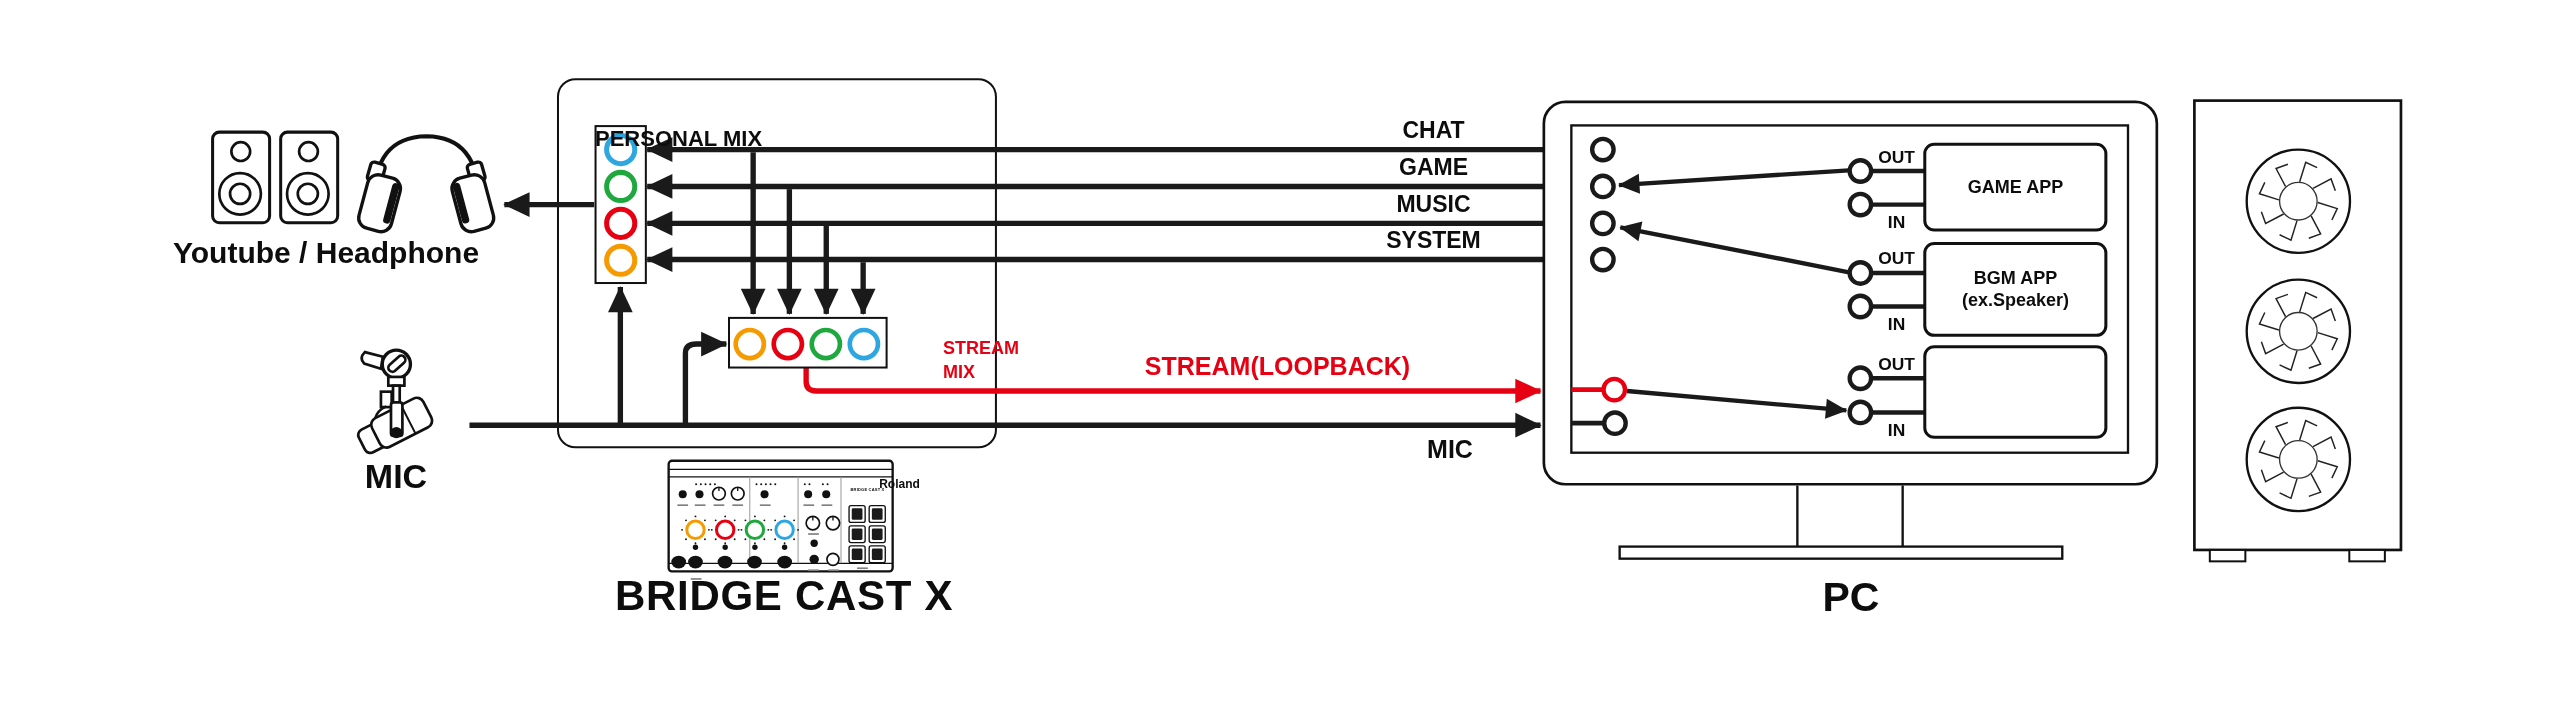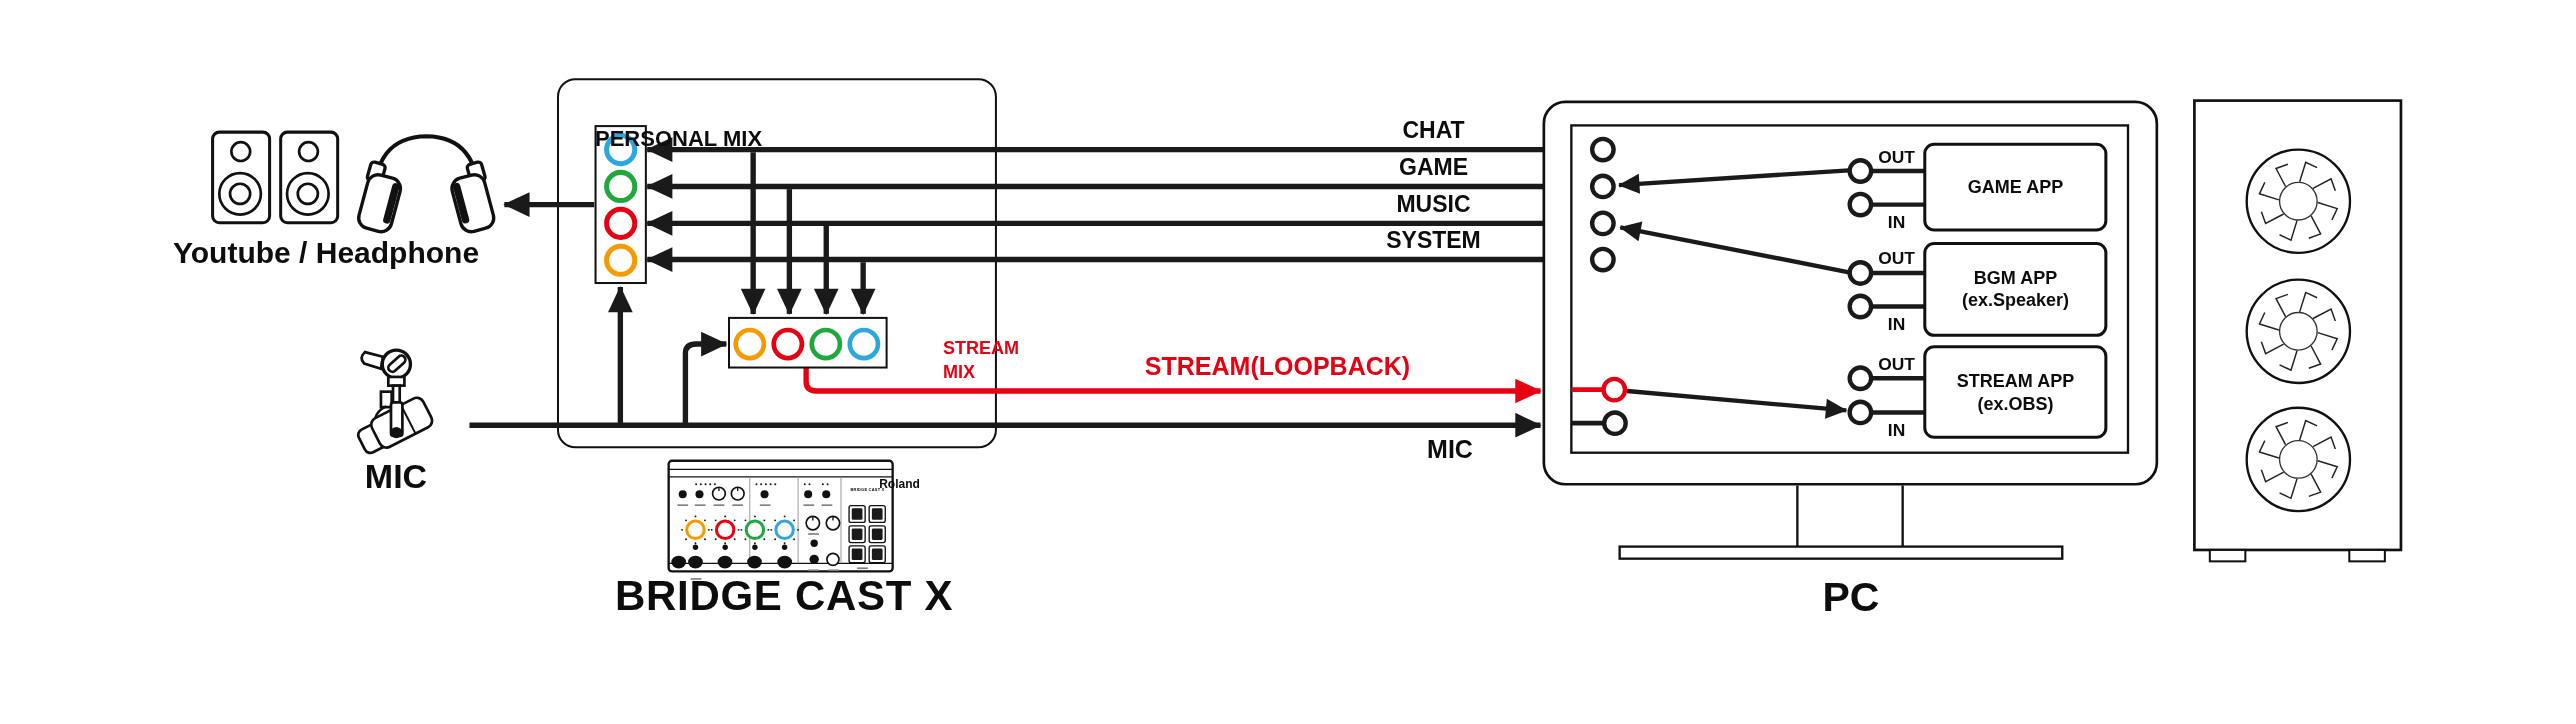--- a/index.html
+++ b/index.html
@@ -367,23 +367,19 @@
   <div class="lbl f26 t-center" style="left:1863px;top:355px;width:67px;">OUT</div>
   <div class="lbl f26 t-center" style="left:1863px;top:421px;width:67px;">IN</div>
 
   <div class="appbox-label" style="left:1925px;top:144px;width:181px;height:86px;">
     <div>GAME APP</div>
   </div>
   <div class="appbox-label" style="left:1925px;top:243px;width:181px;height:92px;border-radius:19px;">
     <div>BGM APP</div>
     <div>(ex.Speaker)</div>
   </div>
-  <div class="appbox-label" style="left:1925px;top:347px;width:181px;height:91px;">
-    <div>STREAM APP</div>
-    <div>(ex.OBS)</div>
-  </div>
 
   <div class="lbl f64 t-center" style="left:1784px;top:575px;width:134px;">PC</div>
 
   <div class="lbl t-center" style="left:840px;top:478px;width:55px;font-size:12px;margin-left:32px;">Roland</div>
   <div class="lbl t-center" style="left:840px;top:488px;width:55px;font-size:4px;letter-spacing:0.2px;">BRIDGE CAST X</div>
 </div>
 
 
 </body></html>

